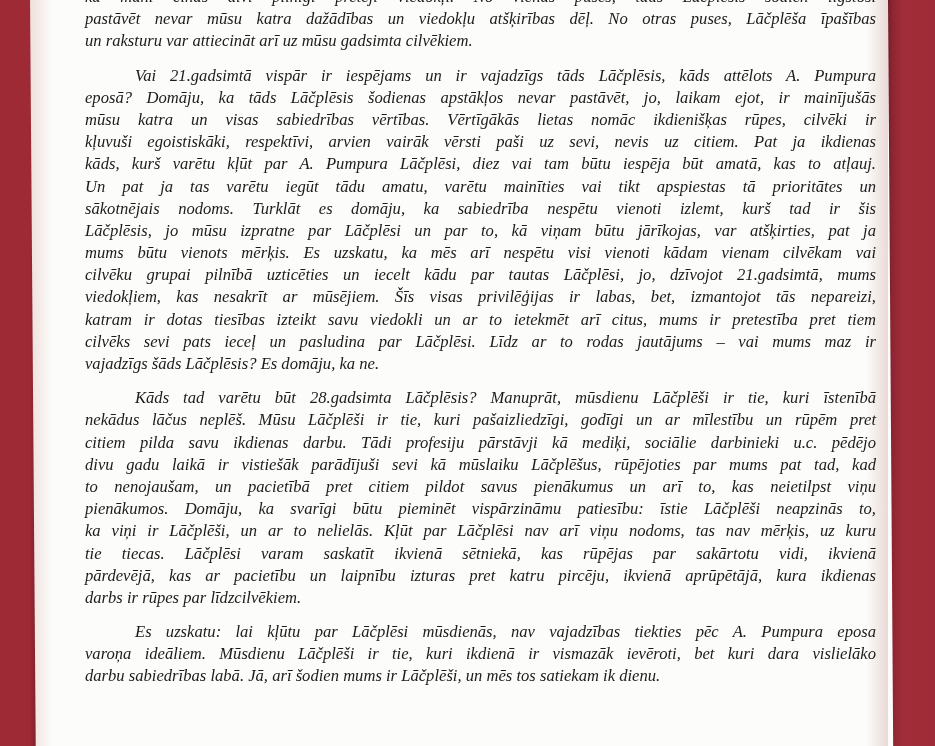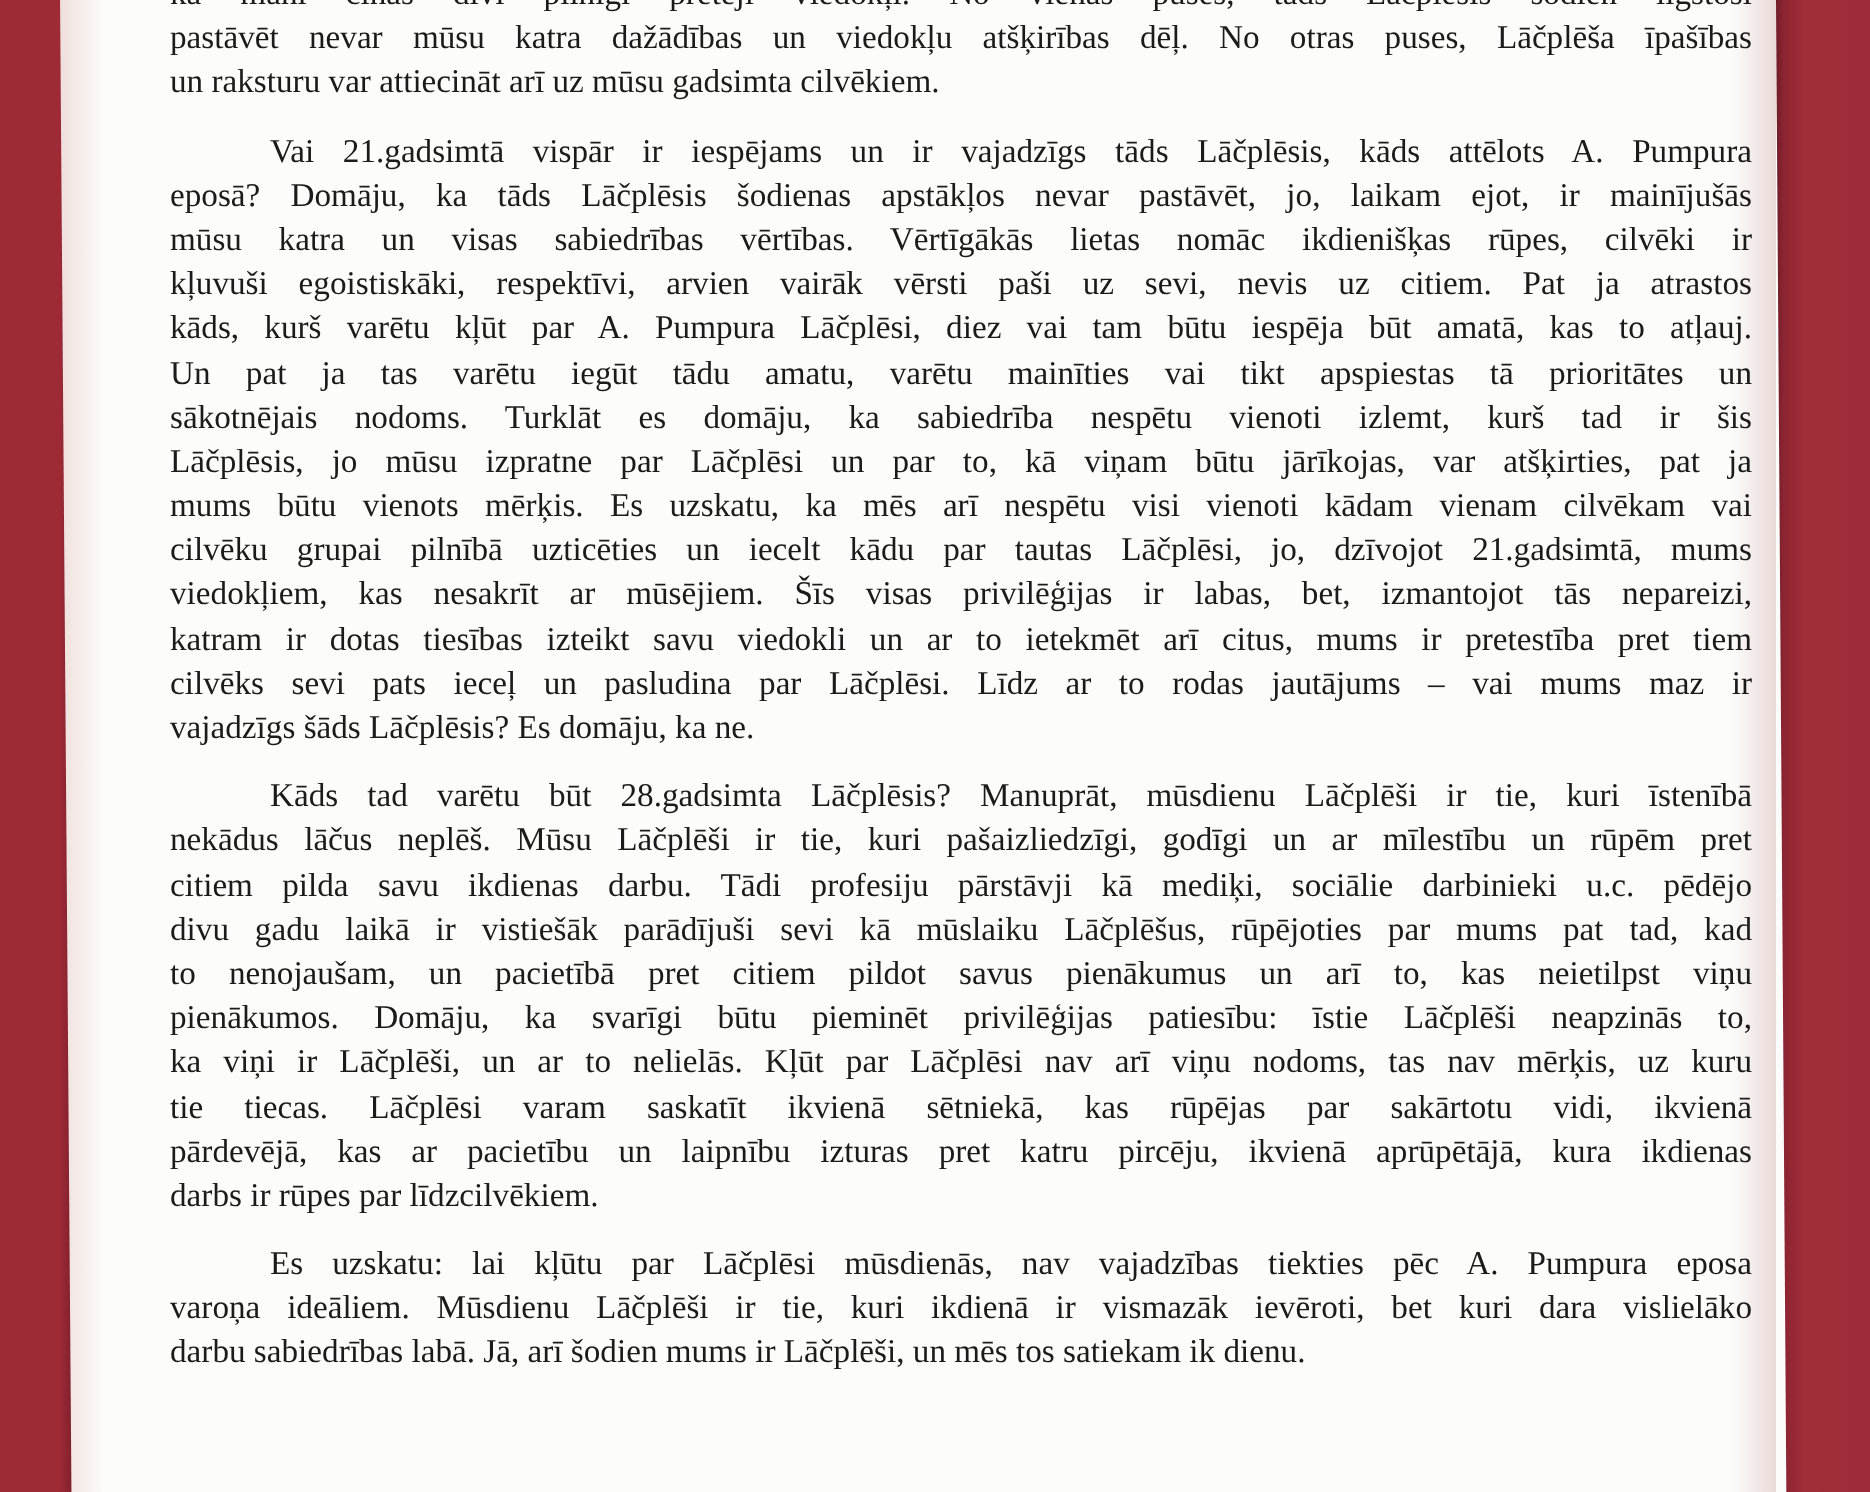--- a/index.html
+++ b/index.html
@@ -64,20 +64,21 @@
   }
   .para {
     margin: 0 0 12px 0;
   }
   .line {
     text-align: justify;
     text-align-last: justify;
     height: 22.2px;
     overflow: visible;
     white-space: normal;
+    font-style: italic;
   }
   .line.last {
     text-align-last: left;
   }
   .line.indent {
     text-indent: 50px;
   }
 </style>
 </head>
 <body>
@@ -90,39 +91,39 @@
   <div class="text-area">
       <div class="para">
         <div class="line">ka manī cīnās divi pilnīgi pretēji viedokļi. No vienas puses, tāds Lāčplēsis šodien ilgstoši</div>
         <div class="line">pastāvēt nevar mūsu katra dažādības un viedokļu atšķirības dēļ. No otras puses, Lāčplēša īpašības</div>
         <div class="line last">un raksturu var attiecināt arī uz mūsu gadsimta cilvēkiem.</div>
       </div>
       <div class="para">
         <div class="line indent">Vai 21.gadsimtā vispār ir iespējams un ir vajadzīgs tāds Lāčplēsis, kāds attēlots A. Pumpura</div>
         <div class="line">eposā? Domāju, ka tāds Lāčplēsis šodienas apstākļos nevar pastāvēt, jo, laikam ejot, ir mainījušās</div>
         <div class="line">mūsu katra un visas sabiedrības vērtības. Vērtīgākās lietas nomāc ikdienišķas rūpes, cilvēki ir</div>
-        <div class="line">kļuvuši egoistiskāki, respektīvi, arvien vairāk vērsti paši uz sevi, nevis uz citiem. Pat ja atrastos</div>
+        <div class="line">kļuvuši egoistiskāki, respektīvi, arvien vairāk vērsti paši uz sevi, nevis uz citiem. Pat ja ikdienas</div>
         <div class="line">kāds, kurš varētu kļūt par A. Pumpura Lāčplēsi, diez vai tam būtu iespēja būt amatā, kas to atļauj.</div>
         <div class="line">Un pat ja tas varētu iegūt tādu amatu, varētu mainīties vai tikt apspiestas tā prioritātes un</div>
         <div class="line">sākotnējais nodoms. Turklāt es domāju, ka sabiedrība nespētu vienoti izlemt, kurš tad ir šis</div>
         <div class="line">Lāčplēsis, jo mūsu izpratne par Lāčplēsi un par to, kā viņam būtu jārīkojas, var atšķirties, pat ja</div>
         <div class="line">mums būtu vienots mērķis. Es uzskatu, ka mēs arī nespētu visi vienoti kādam vienam cilvēkam vai</div>
         <div class="line">cilvēku grupai pilnībā uzticēties un iecelt kādu par tautas Lāčplēsi, jo, dzīvojot 21.gadsimtā, mums</div>
         <div class="line">viedokļiem, kas nesakrīt ar mūsējiem. Šīs visas privilēģijas ir labas, bet, izmantojot tās nepareizi,</div>
         <div class="line">katram ir dotas tiesības izteikt savu viedokli un ar to ietekmēt arī citus, mums ir pretestība pret tiem</div>
         <div class="line">cilvēks sevi pats ieceļ un pasludina par Lāčplēsi. Līdz ar to rodas jautājums – vai mums maz ir</div>
         <div class="line last">vajadzīgs šāds Lāčplēsis? Es domāju, ka ne.</div>
       </div>
       <div class="para">
         <div class="line indent">Kāds tad varētu būt 28.gadsimta Lāčplēsis? Manuprāt, mūsdienu Lāčplēši ir tie, kuri īstenībā</div>
         <div class="line">nekādus lāčus neplēš. Mūsu Lāčplēši ir tie, kuri pašaizliedzīgi, godīgi un ar mīlestību un rūpēm pret</div>
         <div class="line">citiem pilda savu ikdienas darbu. Tādi profesiju pārstāvji kā mediķi, sociālie darbinieki u.c. pēdējo</div>
         <div class="line">divu gadu laikā ir vistiešāk parādījuši sevi kā mūslaiku Lāčplēšus, rūpējoties par mums pat tad, kad</div>
         <div class="line">to nenojaušam, un pacietībā pret citiem pildot savus pienākumus un arī to, kas neietilpst viņu</div>
-        <div class="line">pienākumos. Domāju, ka svarīgi būtu pieminēt privilēģijas patiesību: īstie Lāčplēši neapzinās to,</div>
+        <div class="line">pienākumos. Domāju, ka svarīgi būtu pieminēt vispārzināmu patiesību: īstie Lāčplēši neapzinās to,</div>
         <div class="line">ka viņi ir Lāčplēši, un ar to nelielās. Kļūt par Lāčplēsi nav arī viņu nodoms, tas nav mērķis, uz kuru</div>
         <div class="line">tie tiecas. Lāčplēsi varam saskatīt ikvienā sētniekā, kas rūpējas par sakārtotu vidi, ikvienā</div>
         <div class="line">pārdevējā, kas ar pacietību un laipnību izturas pret katru pircēju, ikvienā aprūpētājā, kura ikdienas</div>
         <div class="line last">darbs ir rūpes par līdzcilvēkiem.</div>
       </div>
       <div class="para">
         <div class="line indent">Es uzskatu: lai kļūtu par Lāčplēsi mūsdienās, nav vajadzības tiekties pēc A. Pumpura eposa</div>
         <div class="line">varoņa ideāliem. Mūsdienu Lāčplēši ir tie, kuri ikdienā ir vismazāk ievēroti, bet kuri dara vislielāko</div>
         <div class="line last">darbu sabiedrības labā. Jā, arī šodien mums ir Lāčplēši, un mēs tos satiekam ik dienu.</div>
       </div>

